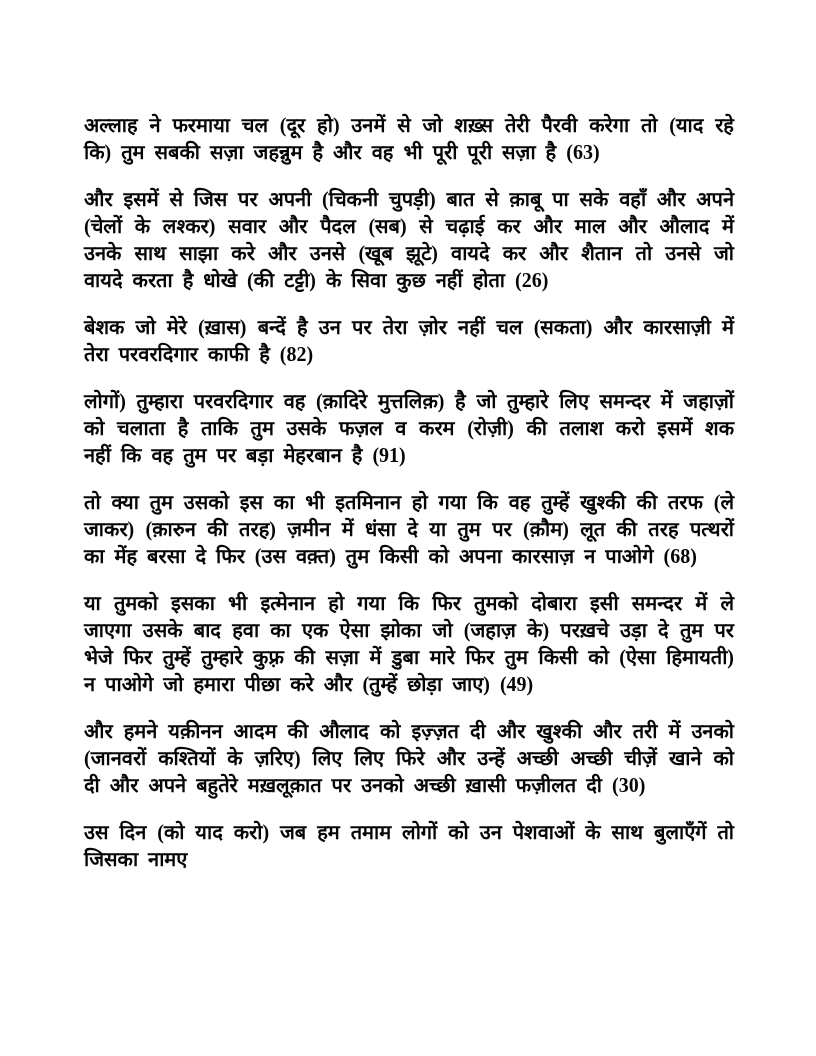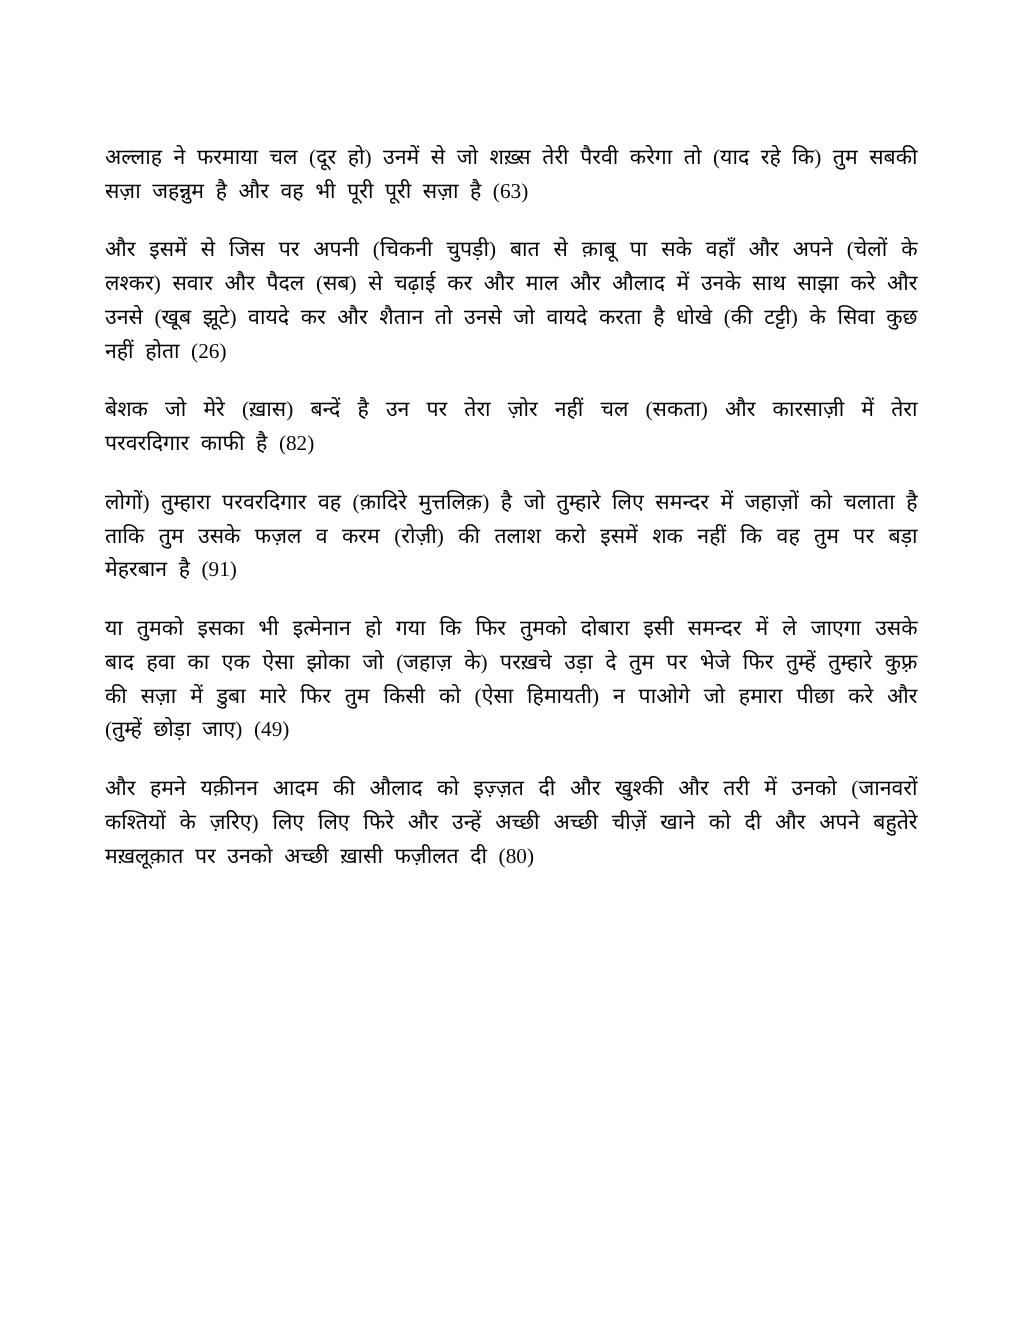--- a/index.html
+++ b/index.html
@@ -17,35 +17,38 @@
     color: #000000;
   }
   .text-block {
     position: absolute;
     left: 84px;
     top: 112px;
     width: 650px;
   }
   .para {
     margin: 0 0 20px 0;
-    font-size: 17px;
+    font-size: 20px;
     line-height: 27px;
     text-align: justify;
     word-spacing: 5px;
     color: #050505;
+    font-weight: bold;
   }
   .para:last-child {
     margin-bottom: 0;
   }
 </style>
 </head>
 <body>
 
 <div class="page">
   <div class="text-block">
     <p class="para">अल्लाह ने फरमाया चल (दूर हो) उनमें से जो शख़्स तेरी पैरवी करेगा तो (याद रहे कि) तुम सबकी सज़ा जहन्नुम है और वह भी पूरी पूरी सज़ा है (63)</p>
     <p class="para">और इसमें से जिस पर अपनी (चिकनी चुपड़ी) बात से क़ाबू पा सके वहाँ और अपने (चेलों के लश्कर) सवार और पैदल (सब) से चढ़ाई कर और माल और औलाद में उनके साथ साझा करे और उनसे (खूब झूटे) वायदे कर और शैतान तो उनसे जो वायदे करता है धोखे (की टट्टी) के सिवा कुछ नहीं होता (26)</p>
     <p class="para">बेशक जो मेरे (ख़ास) बन्दें है उन पर तेरा ज़ोर नहीं चल (सकता) और कारसाज़ी में तेरा परवरदिगार काफी है (82)</p>
     <p class="para">लोगों) तुम्हारा परवरदिगार वह (क़ादिरे मुत्तलिक़) है जो तुम्हारे लिए समन्दर में जहाज़ों को चलाता है ताकि तुम उसके फज़ल व करम (रोज़ी) की तलाश करो इसमें शक नहीं कि वह तुम पर बड़ा मेहरबान है (91)</p>
+    <p class="para">तो क्या तुम उसको इस का भी इतमिनान हो गया कि वह तुम्हें खुश्की की तरफ (ले जाकर) (क़ारुन की तरह) ज़मीन में धंसा दे या तुम पर (क़ौम) लूत की तरह पत्थरों का मेंह बरसा दे फिर (उस वक़्त) तुम किसी को अपना कारसाज़ न पाओगे (68)</p>
     <p class="para">या तुमको इसका भी इत्मेनान हो गया कि फिर तुमको दोबारा इसी समन्दर में ले जाएगा उसके बाद हवा का एक ऐसा झोका जो (जहाज़ के) परख़चे उड़ा दे तुम पर भेजे फिर तुम्हें तुम्हारे कुफ़्र की सज़ा में डुबा मारे फिर तुम किसी को (ऐसा हिमायती) न पाओगे जो हमारा पीछा करे और (तुम्हें छोड़ा जाए) (49)</p>
-    <p class="para">और हमने यक़ीनन आदम की औलाद को इज़्ज़त दी और खुश्की और तरी में उनको (जानवरों कश्तियों के ज़रिए) लिए लिए फिरे और उन्हें अच्छी अच्छी चीज़ें खाने को दी और अपने बहुतेरे मख़लूक़ात पर उनको अच्छी ख़ासी फज़ीलत दी (80)</p>
+    <p class="para">और हमने यक़ीनन आदम की औलाद को इज़्ज़त दी और खुश्की और तरी में उनको (जानवरों कश्तियों के ज़रिए) लिए लिए फिरे और उन्हें अच्छी अच्छी चीज़ें खाने को दी और अपने बहुतेरे मख़लूक़ात पर उनको अच्छी ख़ासी फज़ीलत दी (30)</p>
+    <p class="para">उस दिन (को याद करो) जब हम तमाम लोगों को उन पेशवाओं के साथ बुलाएँगें तो जिसका नामए</p>
   </div>
 </div>
 
 </body></html>

